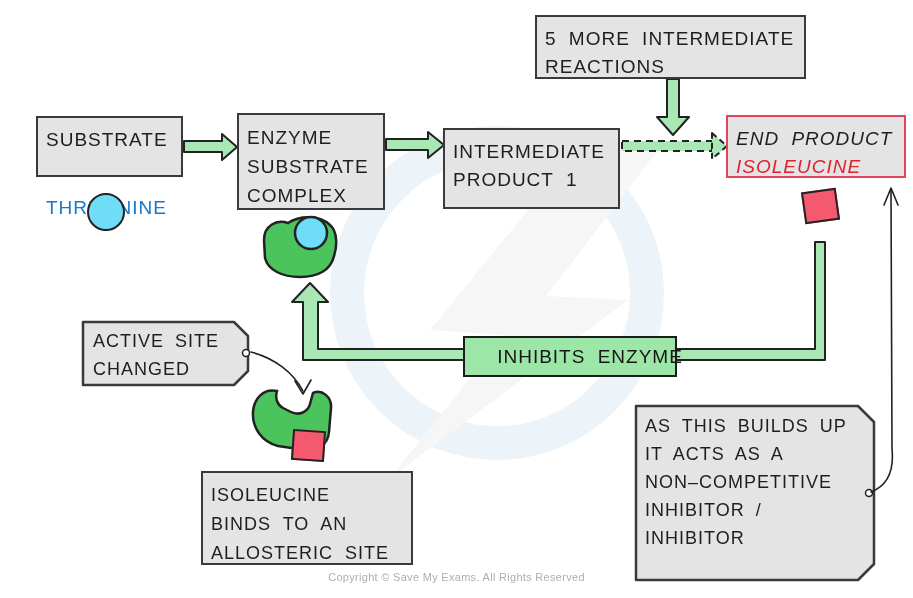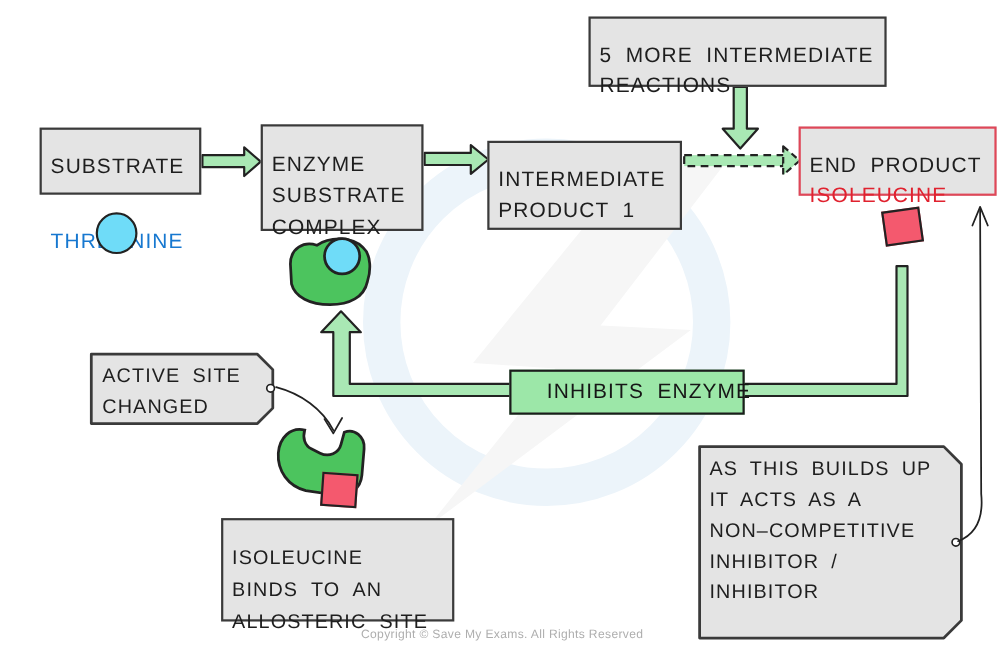--- a/index.html
+++ b/index.html
@@ -5,24 +5,24 @@
   html,body{margin:0;padding:0;background:#fff;}
   #canvas{
     position:relative;width:913px;height:598px;background:#ffffff;
     font-family:"Liberation Sans","DejaVu Sans",sans-serif;overflow:hidden;
   }
   .abs{position:absolute;}
   svg{position:absolute;left:0;top:0;}
   .box{
     position:absolute;background:#e4e4e4;border:2.5px solid #3a3a3a;
     box-sizing:border-box;color:#1e1e1e;font-size:19px;letter-spacing:1px;
-    word-spacing:6px;padding:20px 8px;line-height:28px;white-space:nowrap;
+    word-spacing:6px;padding:8px 8px;line-height:28px;white-space:nowrap;
   }
   .box .ln{display:block;}
-  .red-border{border-color:#df4758;}
+  .red-border{border-color:#df4758;font-style:italic;}
   .blue-text{color:#1778d0;margin-top:40px;}
   .red-text{color:#e0222f;}
   .green-label{
     position:absolute;background:#9ce7a8;border:2px solid #1c1c1c;
     box-sizing:border-box;color:#161616;font-size:19px;letter-spacing:1px;
     word-spacing:6px;display:flex;align-items:center;justify-content:center;
     white-space:nowrap;
   }
   .tag-text{
     position:absolute;color:#1e1e1e;font-size:18px;letter-spacing:1px;

